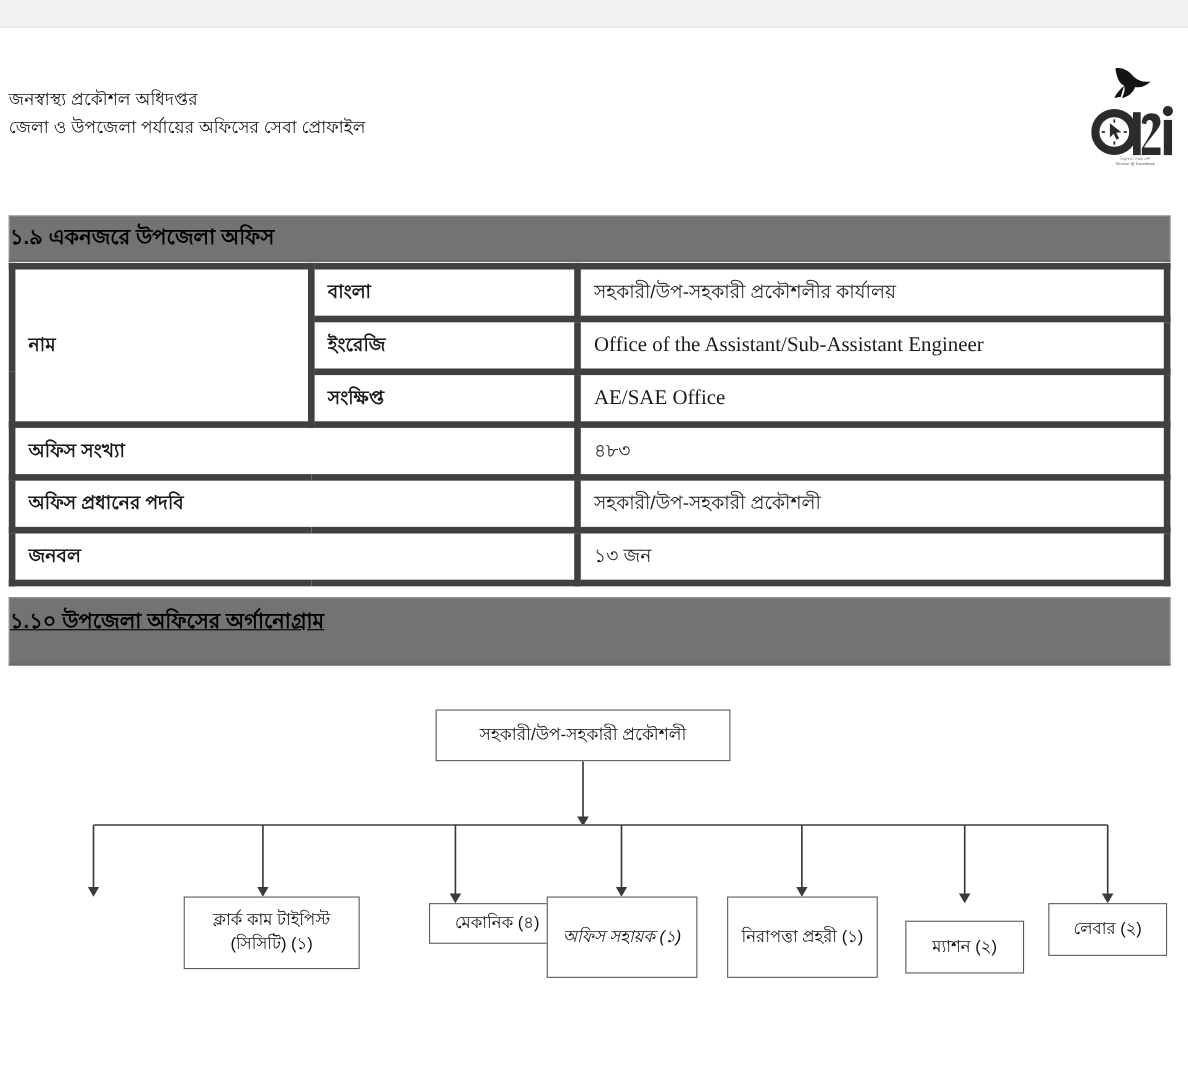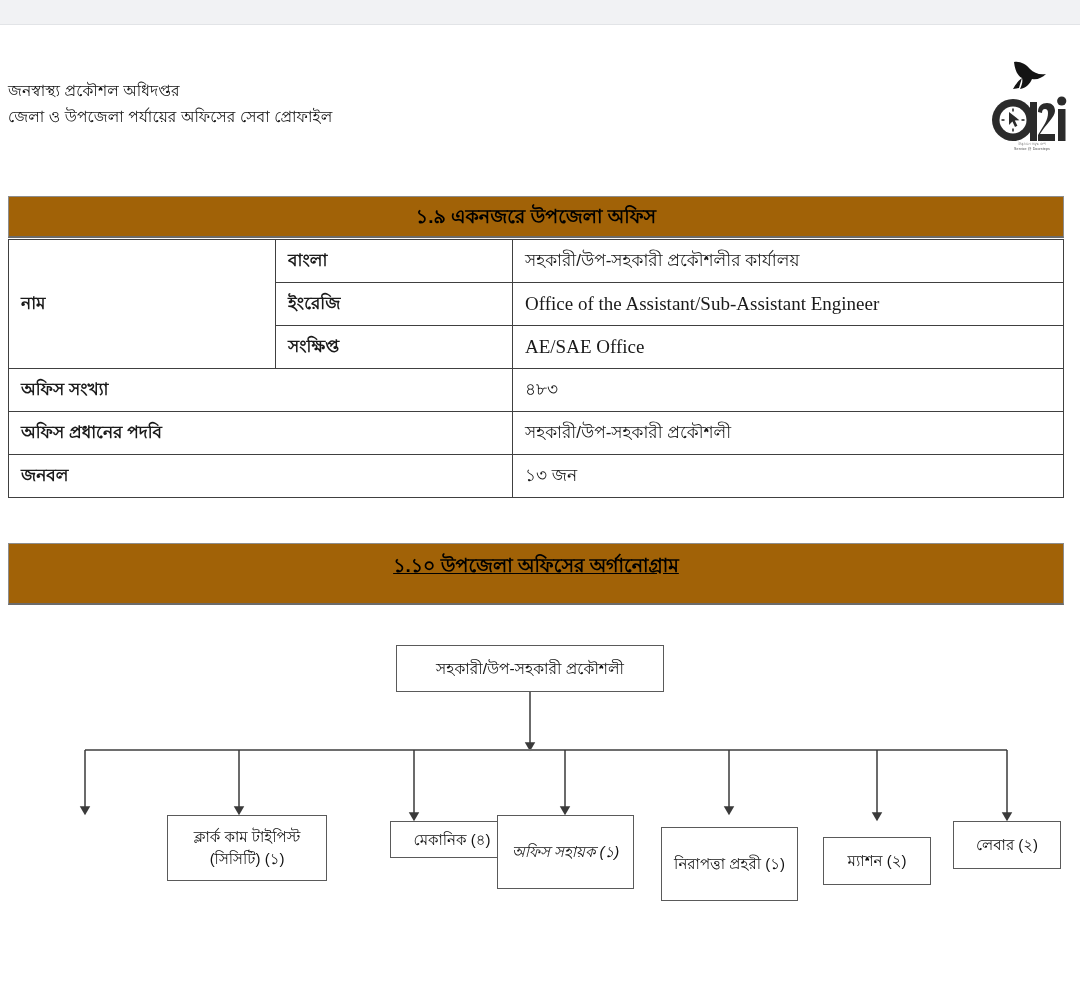--- a/index.html
+++ b/index.html
@@ -64,42 +64,42 @@
     color: #4a4a4a;
     letter-spacing: 0.1px;
   }
 
   
   .section-bar {
     position: absolute;
     left: 8px;
     width: 1056px;
     box-sizing: border-box;
-    background: #a16207;
+    background: #737373;
     border: 1px solid #8d8d8d;
     border-bottom: 2px solid #6b6b6b;
-    text-align: center;
+    text-align: left;
     font-family: "Liberation Sans", "DejaVu Sans", sans-serif;
     font-weight: bold;
     font-size: 19px;
     color: #000000;
   }
   #section-one-bar { top: 196px; height: 42px; line-height: 40px; }
   #section-two-bar { top: 543px; height: 62px; line-height: 44px; text-decoration: underline; }
 
   
   .info-table {
     position: absolute;
     left: 8px; top: 239px;
     width: 1056px;
     border-collapse: collapse;
     table-layout: fixed;
   }
   .info-table td {
-    border: 1px solid #404040;
+    border: 6px solid #404040;
     padding: 7px 12px;
     vertical-align: middle;
     font-size: 17px;
   }
   .col-label   { width: 242px; }
   .col-sublabel{ width: 212px; }
   .cell-label {
     font-family: "Liberation Sans", "DejaVu Sans", sans-serif;
     font-weight: bold;
     font-size: 16.5px;
@@ -248,19 +248,19 @@
 
   <div class="node root" style="left:396px; top:56px; width:268px; height:47px;">সহকারী/উপ-সহকারী প্রকৌশলী</div>
 
 
   <div class="node" style="left:167px; top:226px; width:160px; height:66px;">ক্লার্ক কাম টাইপিস্ট (সিসিটি) (১)</div>
 
   <div class="node" style="left:352px; top:232px; width:124px; height:37px;margin-left:38px;">মেকানিক (৪)</div>
 
   <div class="node" style="left:497px; top:226px; width:137px; height:74px;font-style:italic;">অফিস সহায়ক (১)</div>
 
-  <div class="node" style="left:661px; top:238px; width:137px; height:74px;">নিরাপত্তা প্রহরী (১)</div>
+  <div class="node" style="left:661px; top:226px; width:137px; height:74px;">নিরাপত্তা প্রহরী (১)</div>
 
   <div class="node" style="left:823px; top:232px; width:108px; height:48px;margin-top:16px;">ম্যাশন (২)</div>
 
   <div class="node" style="left:953px; top:232px; width:108px; height:48px;">লেবার (২)</div>
 
 </div>
 
 </body></html>

